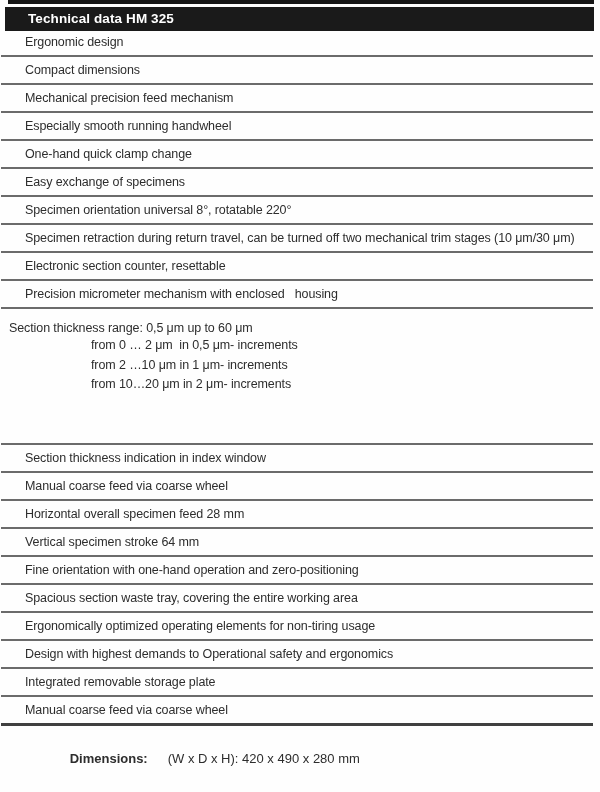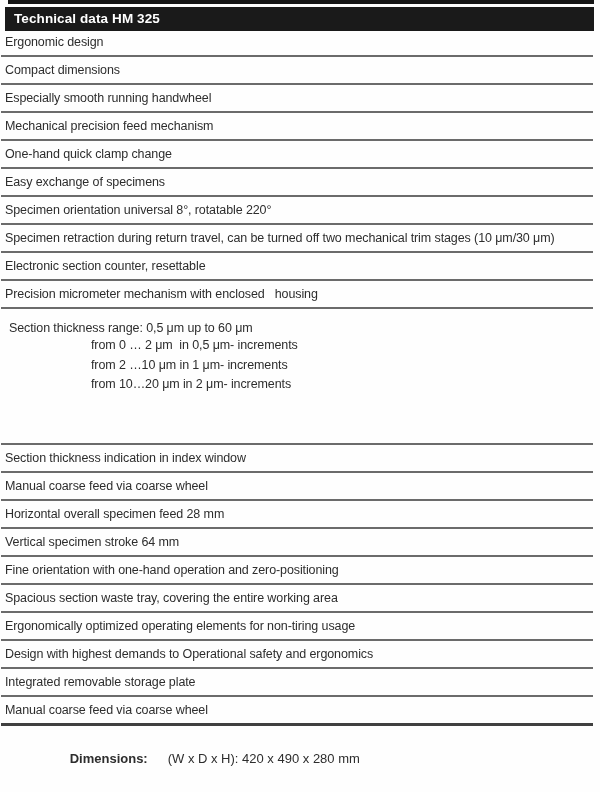--- a/index.html
+++ b/index.html
@@ -21,33 +21,33 @@
     background:#161616;
   }
   .header-bar {
     position:absolute;
     top:7px; left:5px; width:589px; height:24px;
     background:#1a1a1a;
     color:#ffffff;
     font-size:13.5px;
     font-weight:bold;
     line-height:24px;
-    padding-left:9px;
+    padding-left:23px;
     letter-spacing:0.1px;
   }
   .spec-table {
     position:absolute;
     top:29px; left:1px; width:592px;
   }
   .spec-row {
     height:28px;
     border-bottom:2px solid #6b6b6b;
     display:flex;
     align-items:center;
-    padding-left:4px;
+    padding-left:24px;
     font-size:12.5px;
     white-space:pre-wrap;
     letter-spacing:-0.1px;
   }
   .spec-row.last {
     height:29px;
     border-bottom:3px solid #404040;
   }
   .thickness-block {
     height:136px;
@@ -83,22 +83,22 @@
   <div class="top-artifact"></div>
 
   <div class="header-bar">
     <span>Technical data HM 325</span>
   </div>
 
   <div class="spec-table">
 
     <div class="spec-row">Ergonomic design</div>
     <div class="spec-row">Compact dimensions</div>
+    <div class="spec-row">Mechanical precision feed mechanism</div>
     <div class="spec-row">Especially smooth running handwheel</div>
-    <div class="spec-row">Mechanical precision feed mechanism</div>
     <div class="spec-row">One-hand quick clamp change</div>
     <div class="spec-row">Easy exchange of specimens</div>
     <div class="spec-row">Specimen orientation universal 8°, rotatable 220°</div>
     <div class="spec-row">Specimen retraction during return travel, can be turned off two mechanical trim stages (10 μm/30 μm)</div>
     <div class="spec-row">Electronic section counter, resettable</div>
     <div class="spec-row">Precision micrometer mechanism with enclosed   housing</div>
 
     <div class="thickness-block">
       <div class="thickness-intro">Section thickness range: 0,5 μm up to 60 μm</div>
       <div class="increment-line">from 0 … 2 μm  in 0,5 μm- increments</div>

